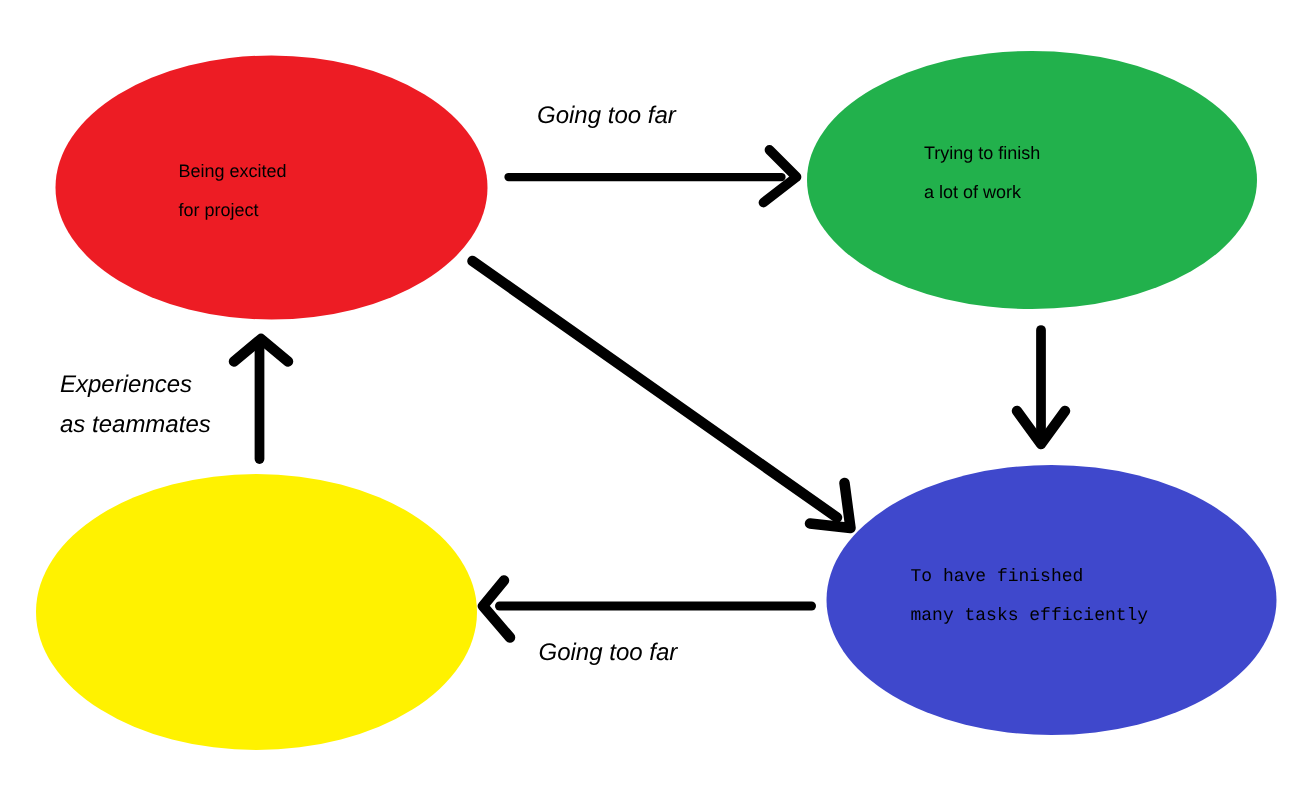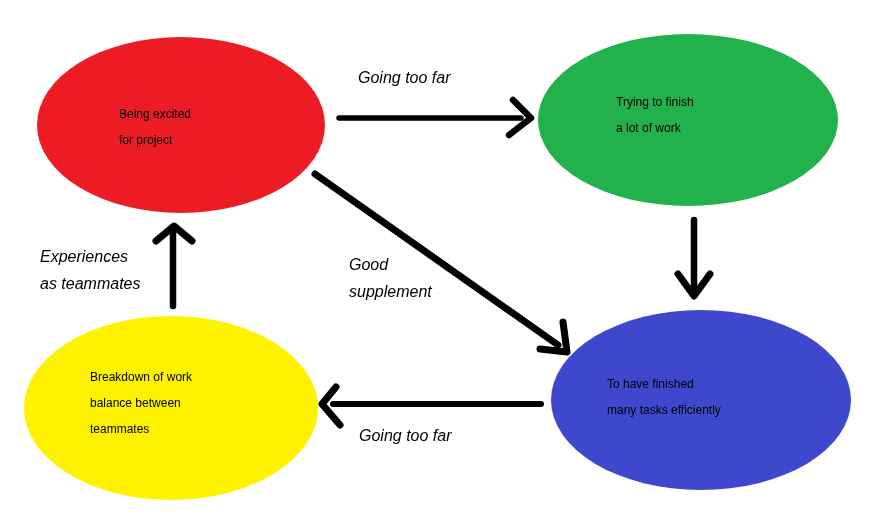--- a/index.html
+++ b/index.html
@@ -66,31 +66,26 @@
       <polyline points="156,241 174,226 192,241" stroke-width="7"></polyline>
     </g>
   </svg>
 
   <div class="node-text" style="left:119px; top:101px;">Being excited
 for project</div>
 
   <div class="node-text" style="left:616px; top:89px;">Trying to finish
 a lot of work</div>
 
-  <div class="node-text" style="left:607px; top:371px;">To have finished
+  <div class="node-text" style="left:607px; top:371px;font-family:Liberation Mono, monospace;">To have finished
 many tasks efficiently</div>
 
-  <div class="node-text" style="left:90px; top:364px;">Breakdown of work
-balance between
-teammates</div>
 
   <div class="edge-label" style="left:358px; top:64px;">Going too far</div>
 
 
-  <div class="edge-label" style="left:349px; top:251px;">Good
-supplement</div>
 
   <div class="edge-label" style="left:359px; top:422px;">Going too far</div>
 
   <div class="edge-label" style="left:40px; top:243px;">Experiences
 as teammates</div>
 
 </div>
 
 </body></html>

